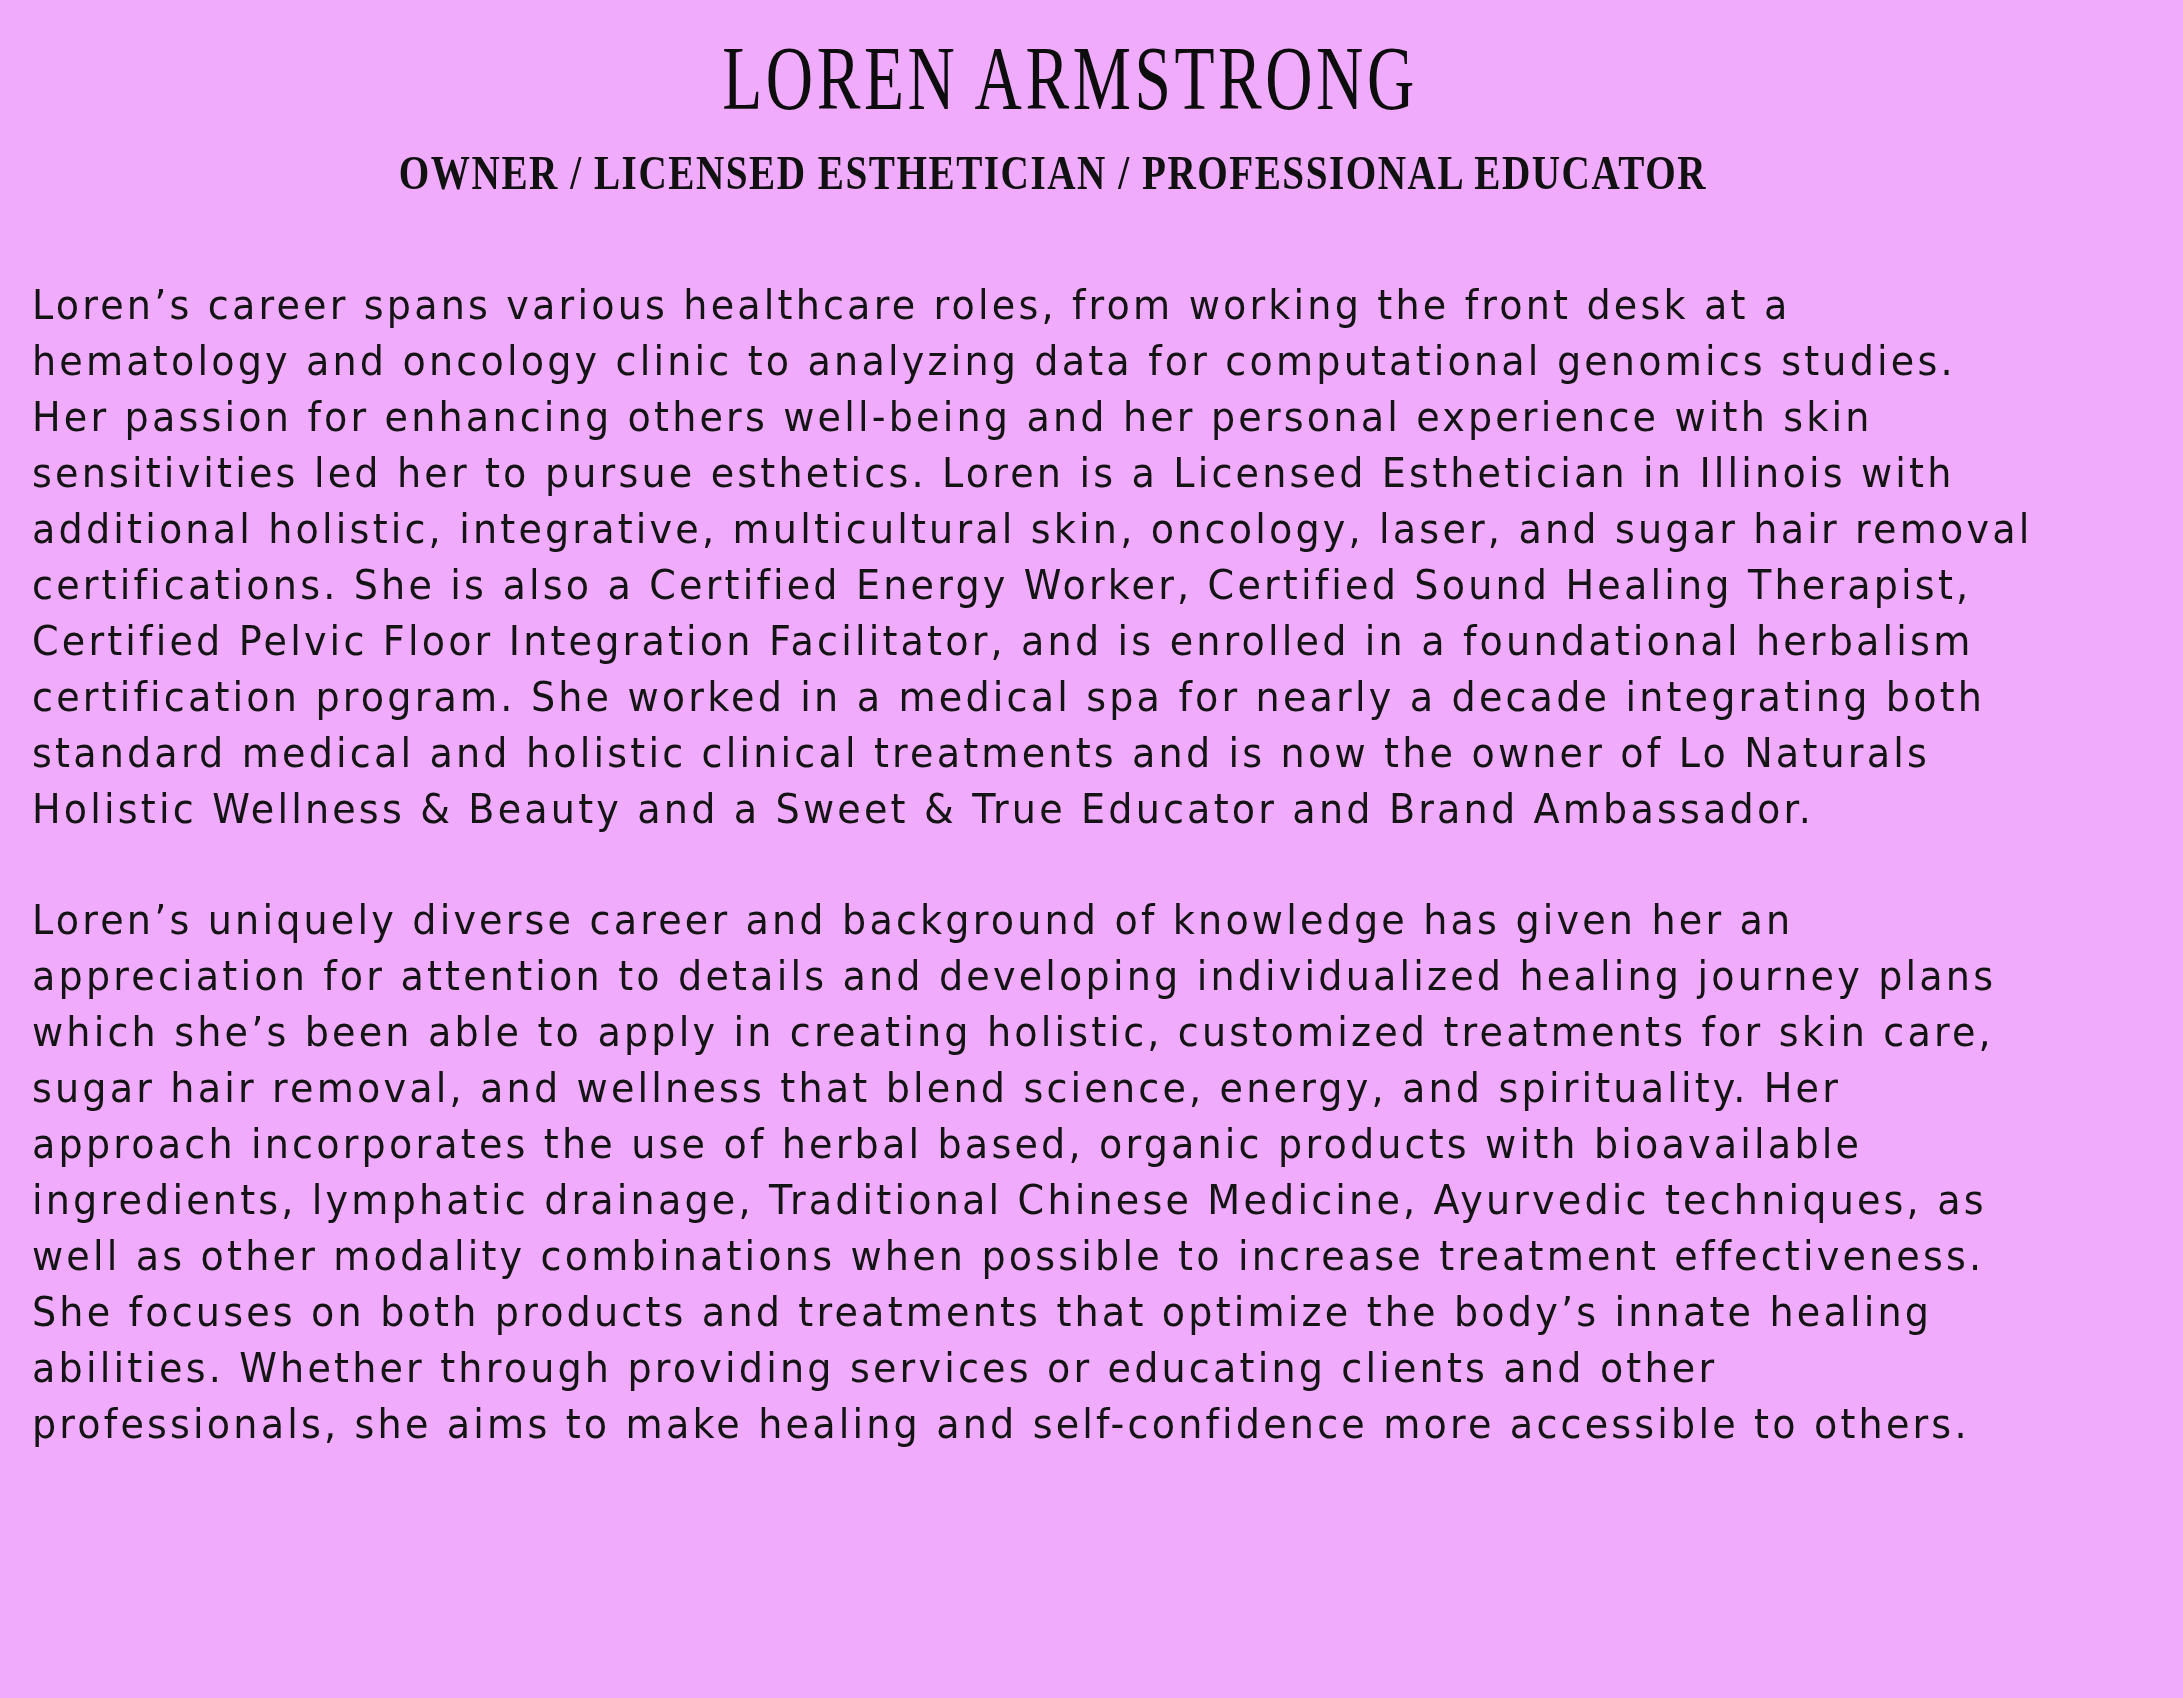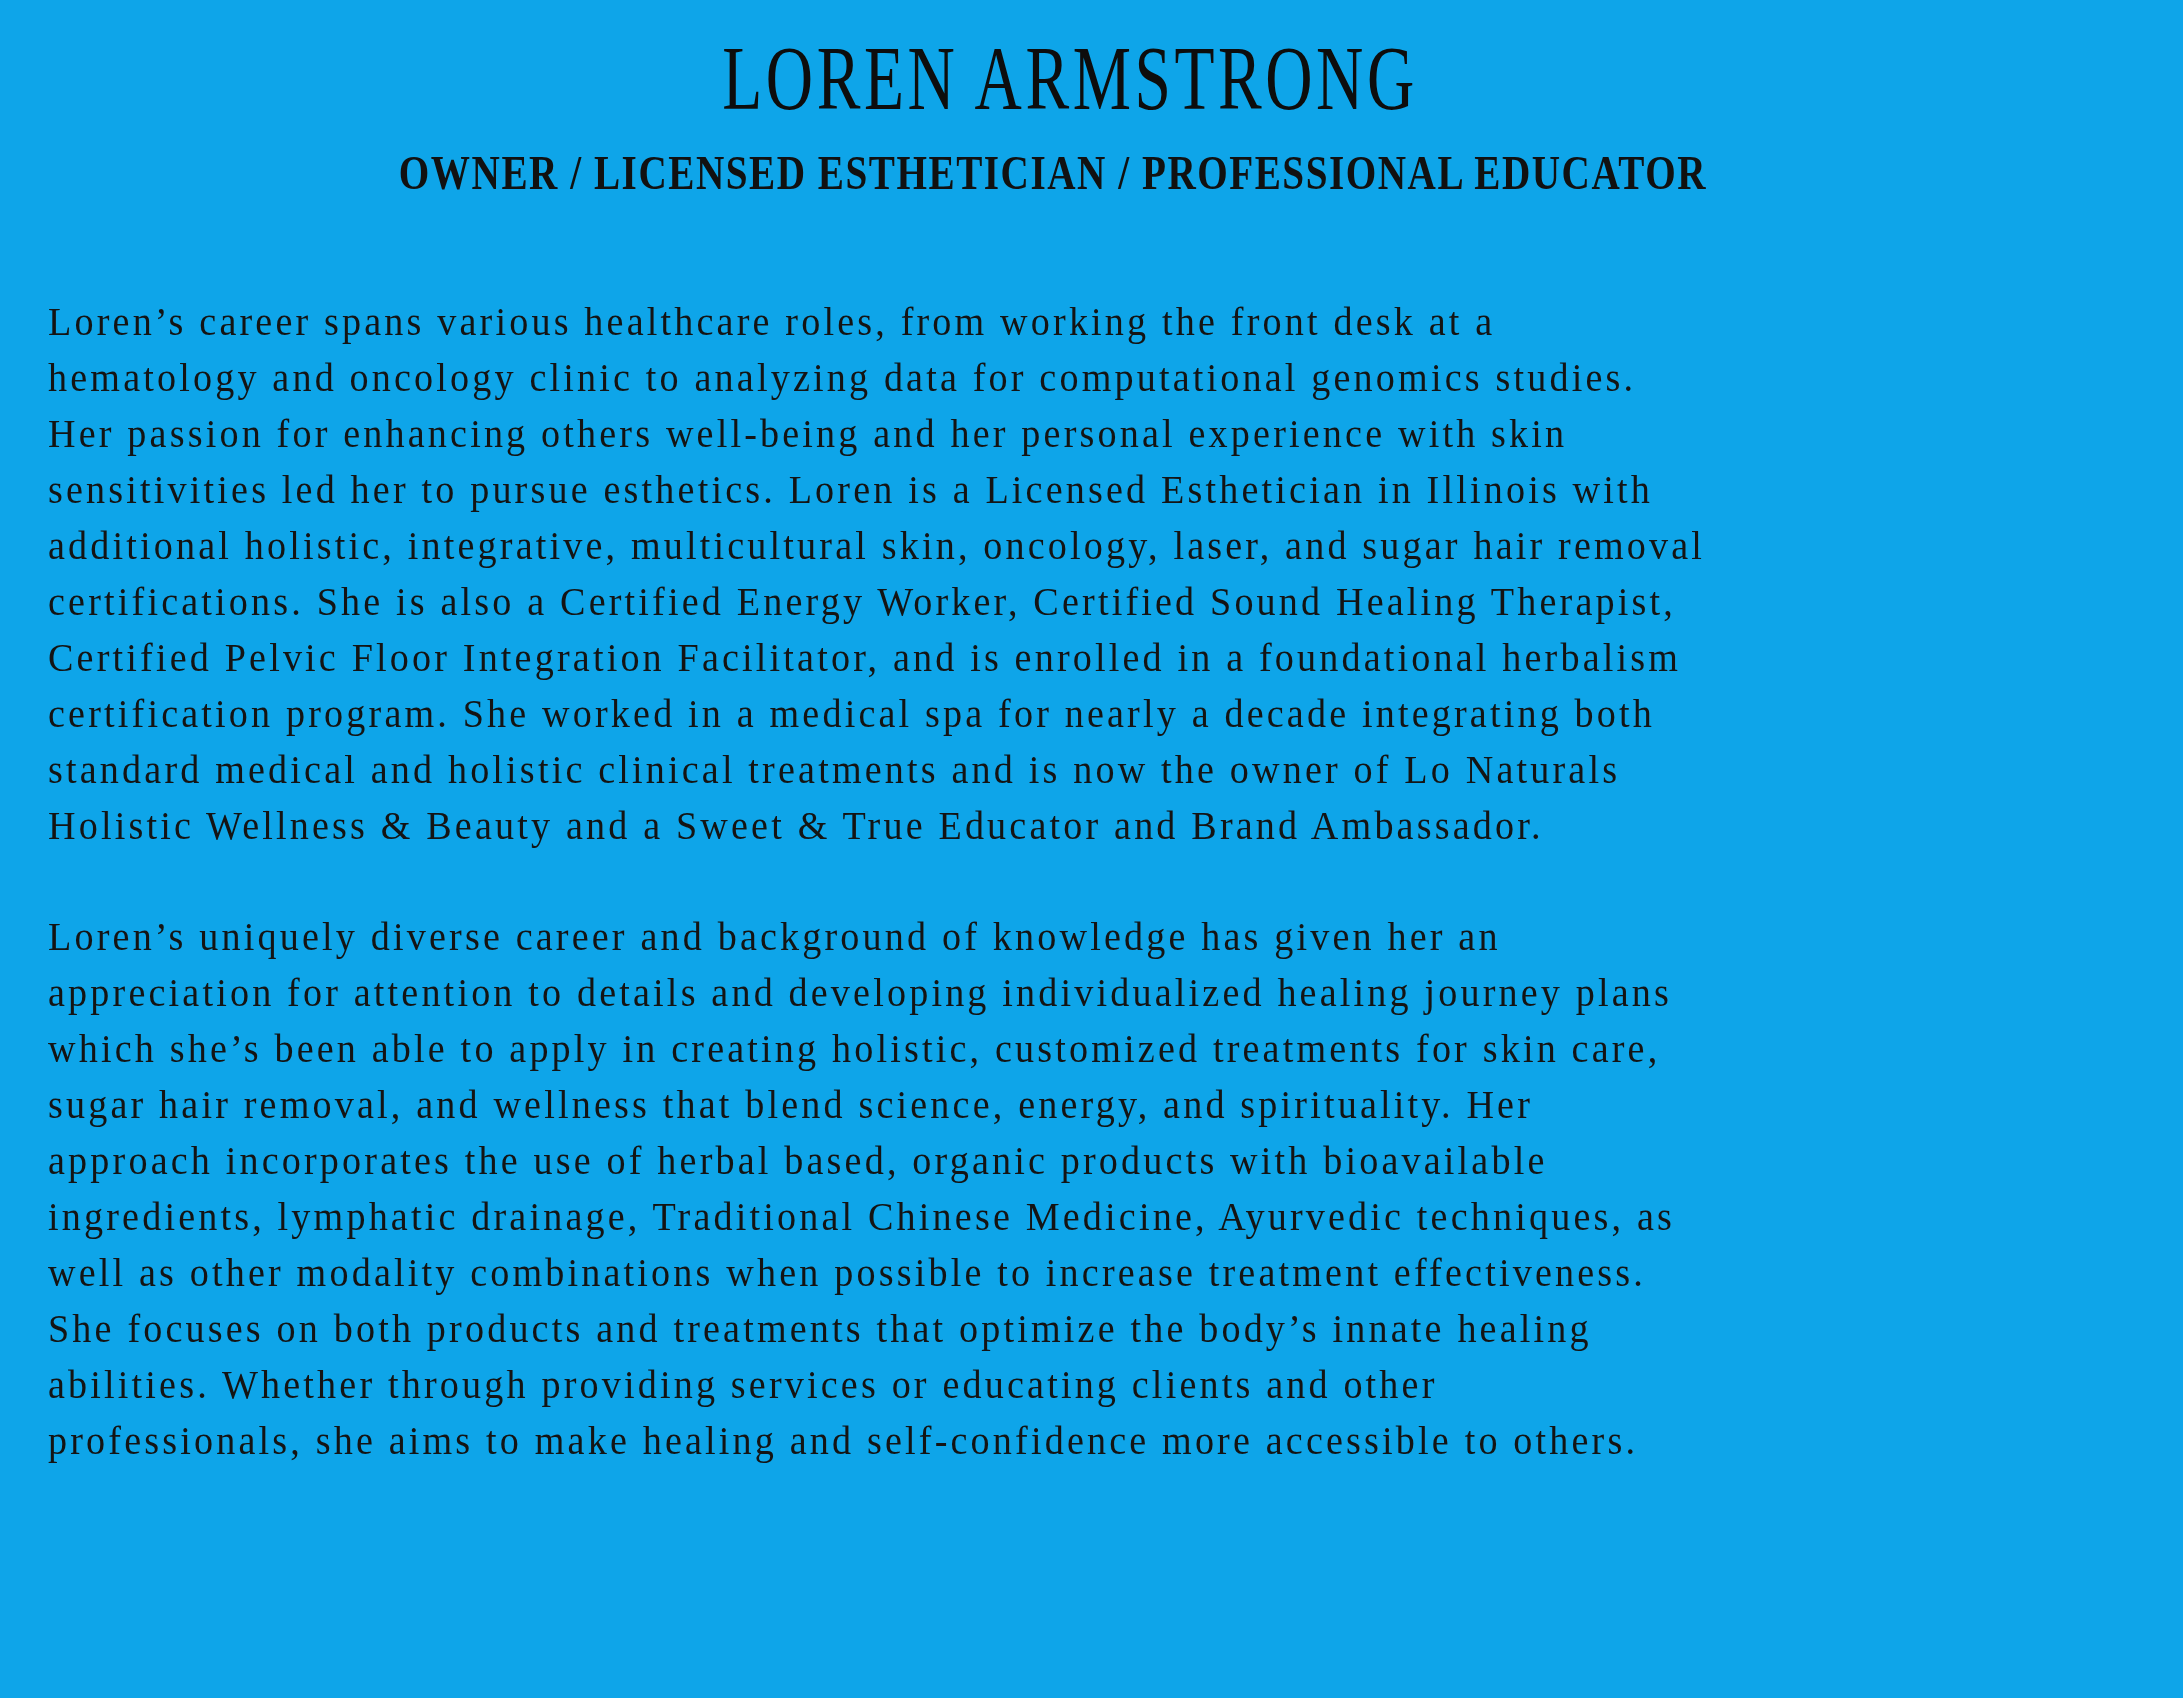--- a/index.html
+++ b/index.html
@@ -12,21 +12,21 @@
       height: 1698px;
       position: relative;
       overflow: hidden;
       color: #111111;
     }
     .page {
       position: absolute;
       left: 0; top: 0;
       width: 2183px;
       height: 1698px;
-      background: #0ea5e9;
+      background: #f0abfc;
     }
     .title {
       position: absolute;
       left: 0;
       top: 30px;
       width: 2140px;
       text-align: center;
       font-family: "Liberation Serif", "DejaVu Serif", serif;
       font-size: 91px;
       line-height: 97px;
@@ -58,22 +58,21 @@
       position: absolute;
       left: 32px;
       top: 277px;
       width: 2135px;
       font-family: "DejaVu Sans", "Liberation Sans", sans-serif;
       font-size: 41px;
       letter-spacing: 3.4px;
       color: #141414;
     }
     .para {
-      margin: 16px;
-      font-family: Liberation Serif, serif;
+      margin: 0;
     }
     .para + .para {
       margin-top: 55px;
     }
     .line {
       display: block;
       height: 56px;
       line-height: 56px;
       white-space: nowrap;
       transform: scaleX(0.93);

